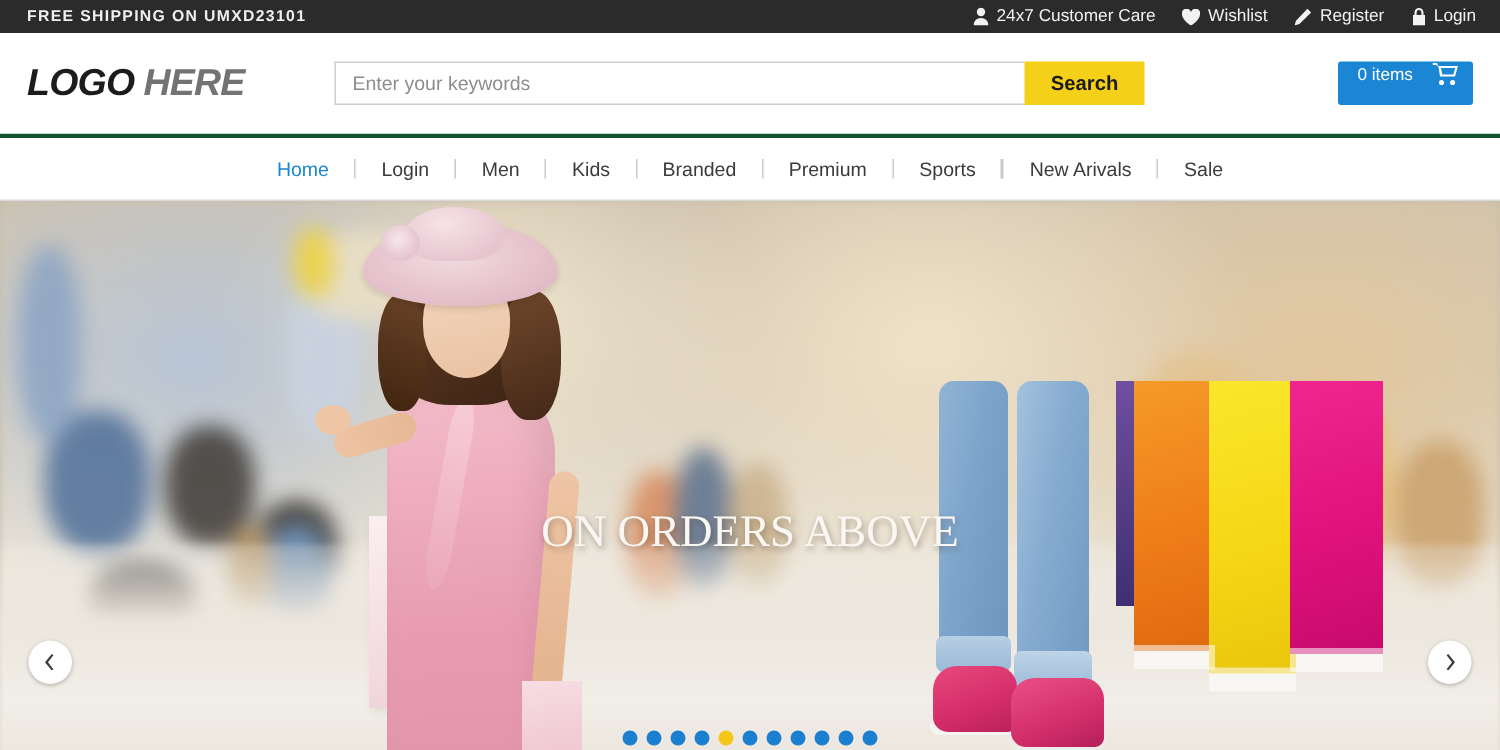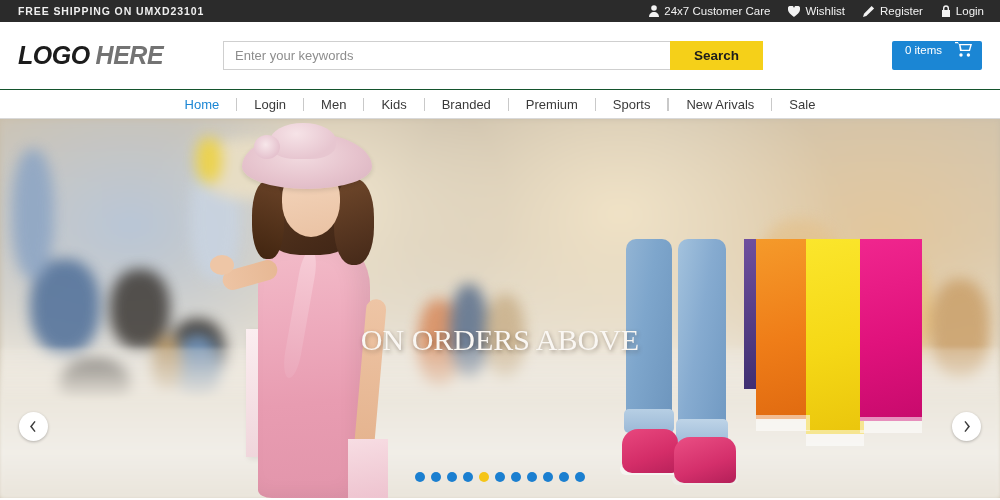--- a/index.html
+++ b/index.html
@@ -39,38 +39,38 @@
   .logo-accent { color:#737373; margin-left:6px; }
 
   .searchwrap { display:flex; height:29px; width:540px; }
   .search-input {
     flex:1; border:1px solid #cfcfcf; border-right:none;
     padding:0 11px; font-size:13px; color:#555;
     font-family:"Liberation Sans", sans-serif; outline:none; background:#fff;
   }
   .search-input::placeholder { color:#8d8d8d; }
   .search-btn {
-    width:93px; border:none; background:#f5d019; color:#1c1c1c;
+    width:80px; border:none; background:#f5d019; color:#1c1c1c;
     font-size:13.5px; font-weight:bold; cursor:pointer;
     font-family:"Liberation Sans", sans-serif;
   }
 
   .cart-btn {
     position:absolute; right:18px; top:19px;
     height:29px; padding:0 10px 12px 13px; background:#1b86d4;
     border:none; border-radius:2px; cursor:pointer;
     display:flex; align-items:center; gap:13px;
   }
   .cart-count { color:#fff; font-size:11.5px; }
   .cart-btn svg { display:block; fill:#fff; }
 
   
   .nav {
-    height:30px; background:#fff;
-    border-top:1px solid #14532d; border-bottom:1px solid #d9d9d9;
+    height:45px; background:#fff;
+    border-top:3px solid #14532d; border-bottom:1px solid #d9d9d9;
     display:flex; align-items:center; justify-content:center;
   }
   .nav-item {
     font-size:13px; color:#3a3a3a; cursor:pointer;
     padding:0 17px; white-space:nowrap;
   }
   .nav-item.active { color:#1b86d4; }
   .nav-sep { width:1px; height:13px; background:#c9c9c9; }
 
   

